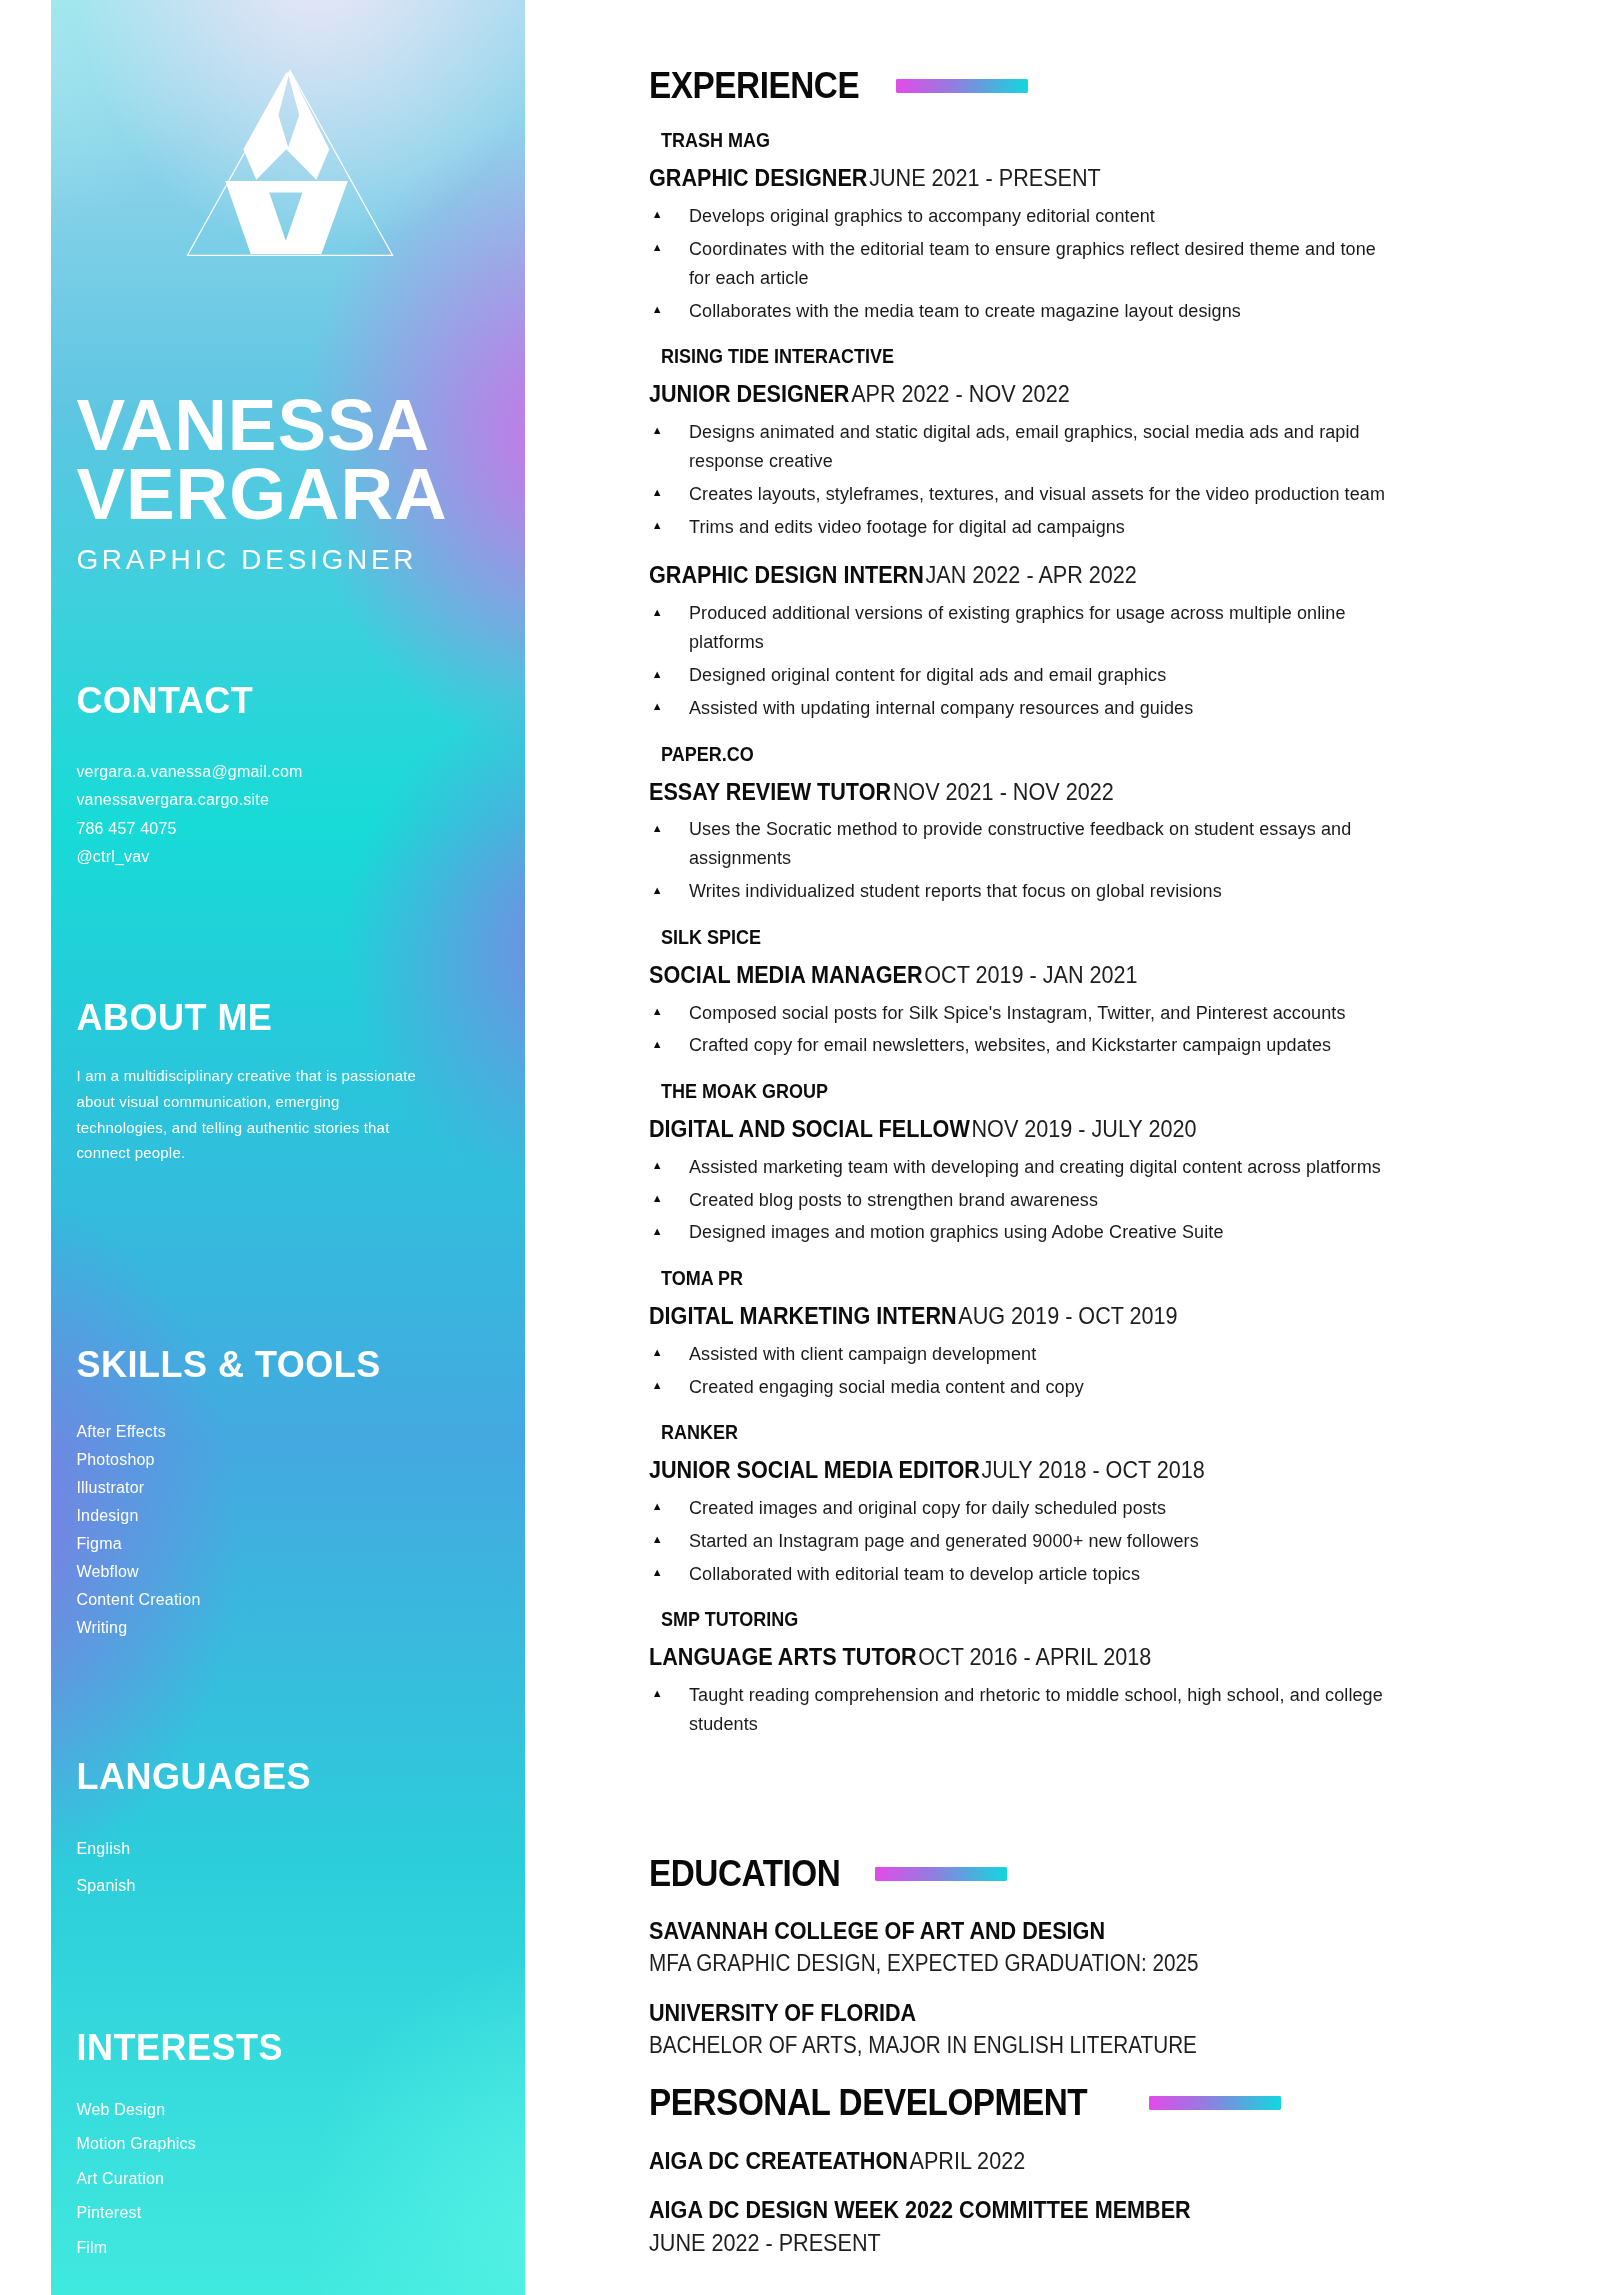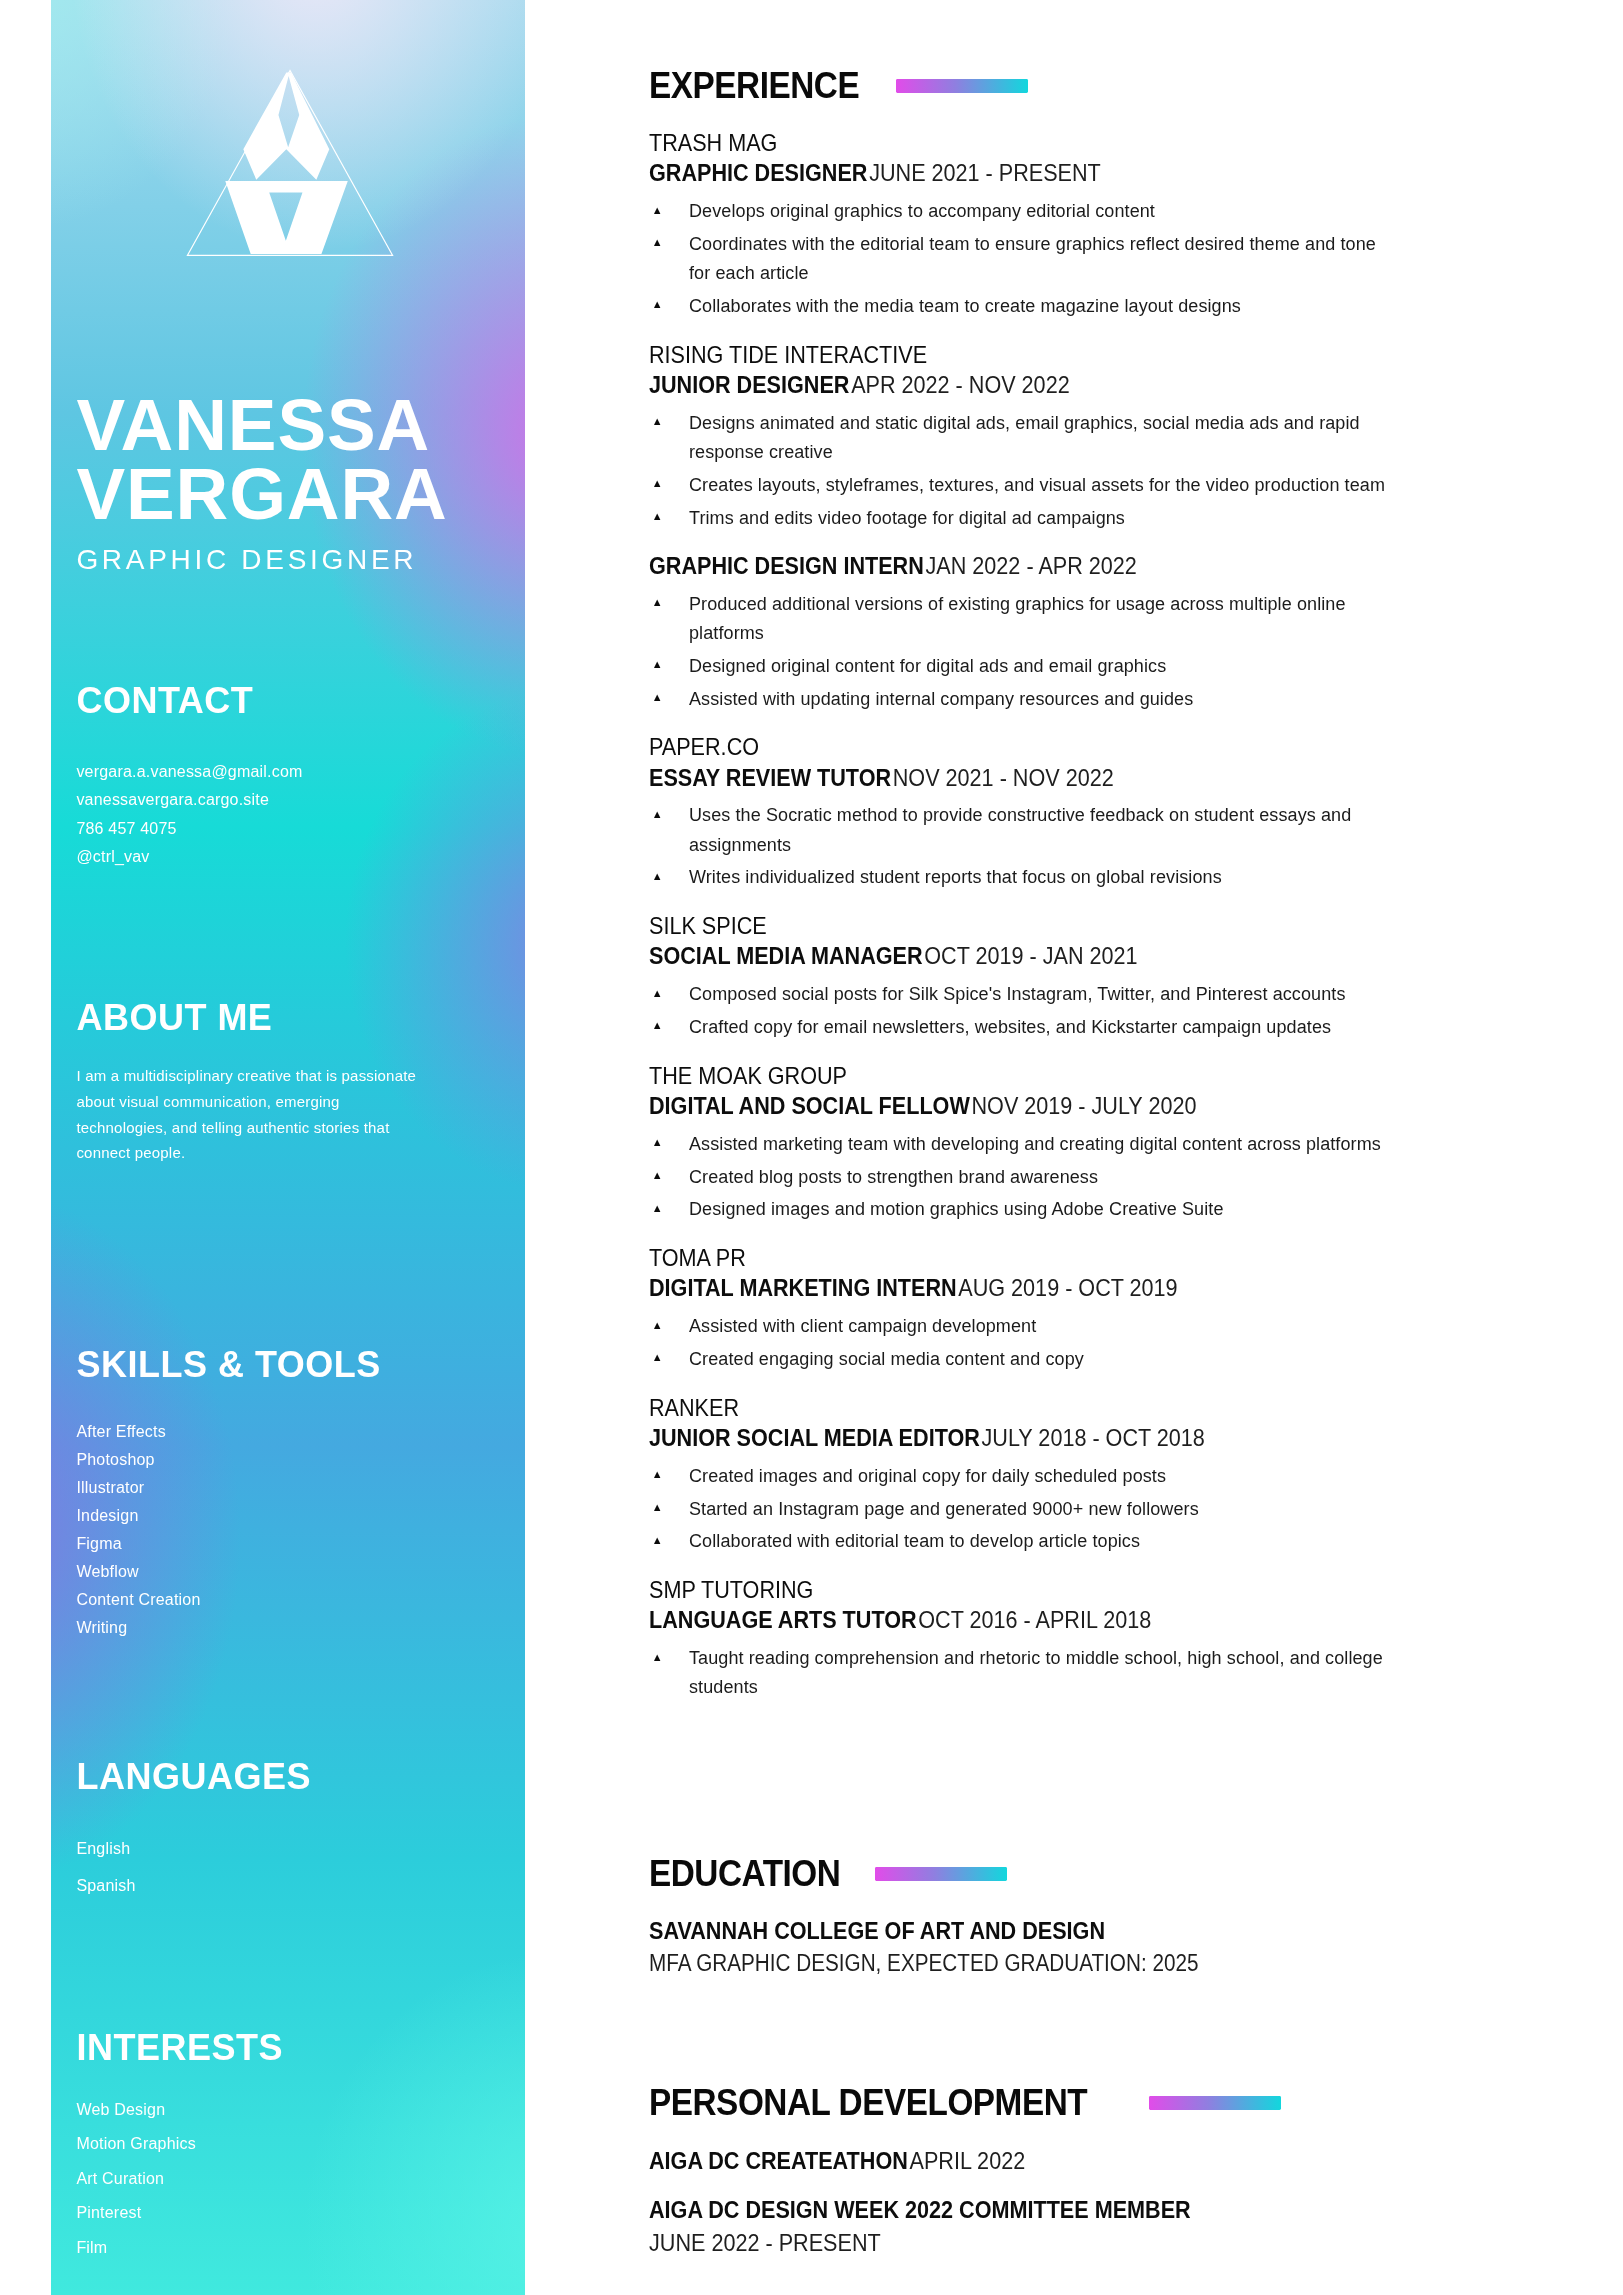--- a/index.html
+++ b/index.html
@@ -52,21 +52,21 @@
 
   .sec-head{display:flex;align-items:center;margin:0 0 22px 0;text-align:right;}
   .sec-head .ht{font-size:37px;font-weight:900;letter-spacing:-0.5px;color:#0a0a0a;
     display:inline-block;transform:scaleX(.9);transform-origin:0 50%;white-space:nowrap;}
   .grad-bar{width:132px;height:14px;margin-left:13px;border-radius:1.4px;
     background:linear-gradient(90deg,#e14ce9 0%,#8f7fe0 45%,#12d7dd 100%);}
 
   .cx{display:inline-block;transform:scaleX(.9);transform-origin:0 50%;white-space:nowrap;}
 
   .job{margin-bottom:19.4px;}
-  .company{margin:0;font-size:24px;font-weight:400;color:#0d0d0d;line-height:1.15;}
+  .company{margin:12px;font-size:20px;font-weight:700;color:#0d0d0d;line-height:1.15;}
   .role-line{margin-top:2.8px;font-size:24px;line-height:1.15;white-space:nowrap;}
   .role{font-weight:800;color:#0d0d0d;}
   .dates{font-weight:400;color:#1e1e1e;margin-left:1.9px;}
   .bullets{list-style:none;margin:10.2px 0 0 0;padding:0;}
   .bullets li{display:flex;align-items:flex-start;margin-bottom:3.7px;}
   .tri{flex:0 0 40px;font-size:11px;line-height:1;padding-top:7.4px;color:#0b0b0b;padding-left:2.8px;}
   .bullets p{margin:0;font-size:18px;line-height:1.62;max-width:703px;color:#1b1b1b;letter-spacing:0.1px;}
 
   .school{margin-bottom:20.4px;}
   .school-name{margin:0;font-size:24px;font-weight:800;color:#0d0d0d;line-height:1.2;}
@@ -306,20 +306,24 @@
 
   <section class="abs-sec sec-education">
     <div class="sec-head">
       <span class="ht">EDUCATION</span>
       <span class="grad-bar"></span>
     </div>
     <div class="school">
       <h3 class="school-name"><span class="cx">SAVANNAH COLLEGE OF ART AND DESIGN</span></h3>
       <div class="school-detail"><span class="cx">MFA GRAPHIC DESIGN, EXPECTED GRADUATION: 2025</span></div>
     </div>
+    <div class="school">
+      <h3 class="school-name"><span class="cx">UNIVERSITY OF FLORIDA</span></h3>
+      <div class="school-detail"><span class="cx">BACHELOR OF ARTS, MAJOR IN ENGLISH LITERATURE</span></div>
+    </div>
   </section>
 
   <section class="abs-sec sec-pd">
     <div class="sec-head">
       <span class="ht">PERSONAL DEVELOPMENT</span>
       <span class="grad-bar"></span>
     </div>
     <div class="pd-item">
       <span class="cx"><span class="pd-name">AIGA DC CREATEATHON</span><span class="pd-dates">APRIL 2022</span></span>
     </div>

